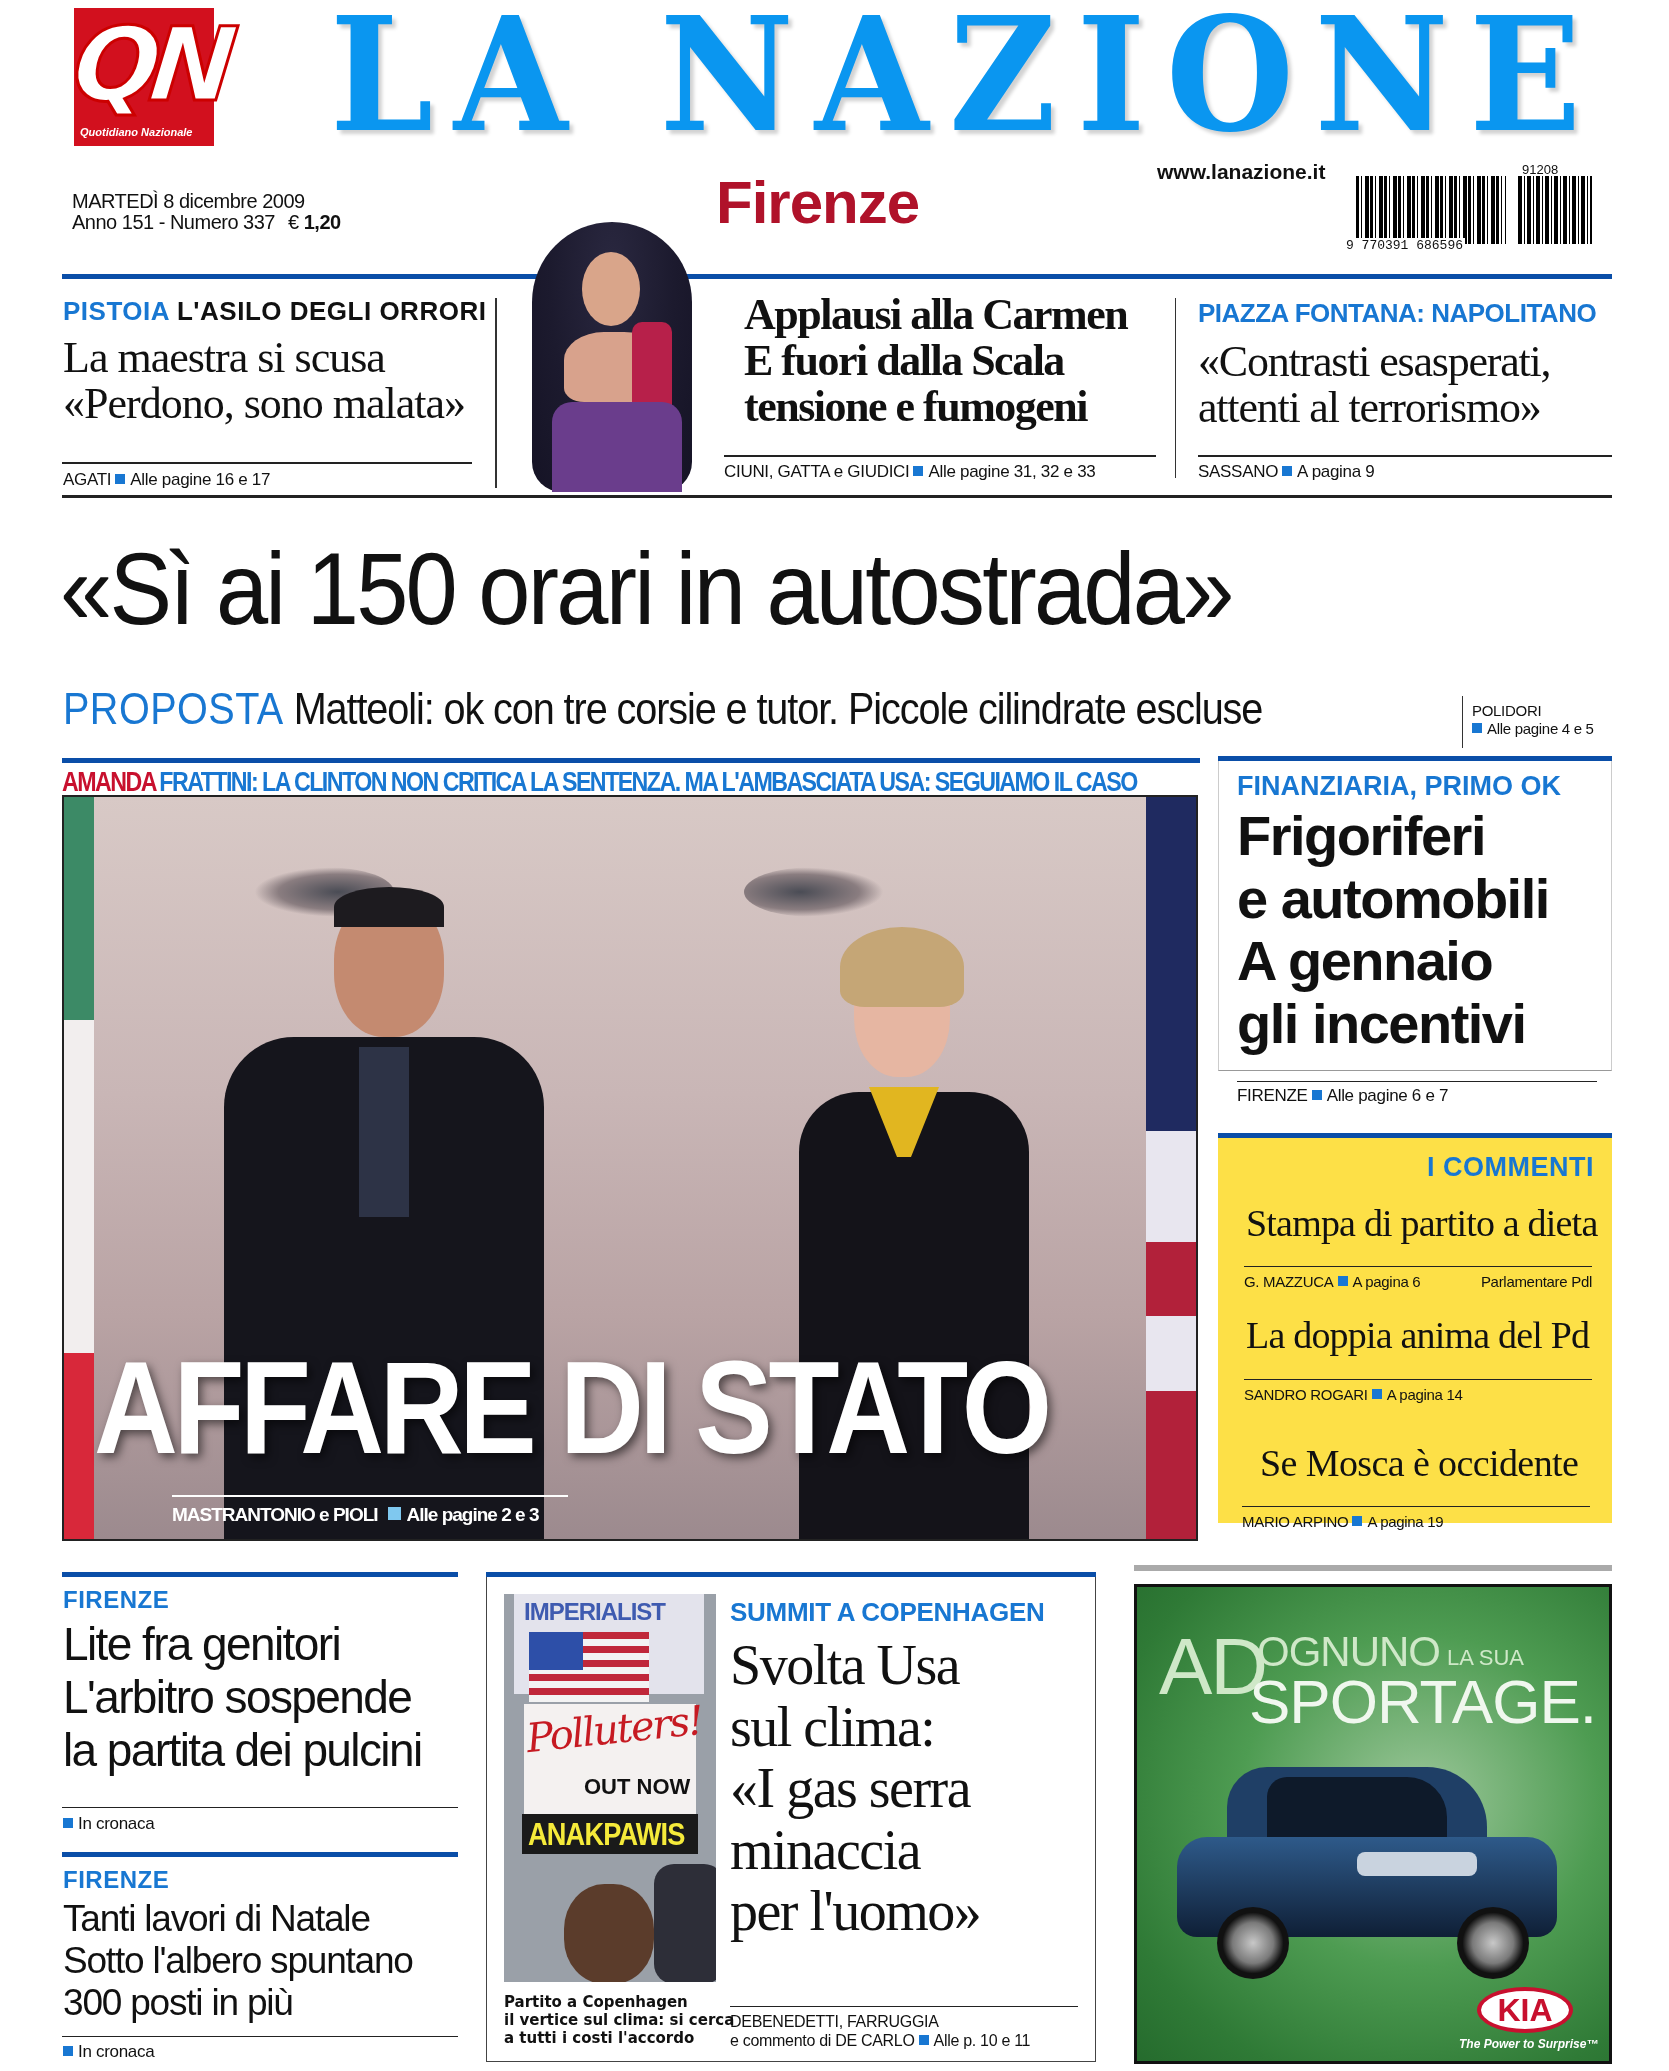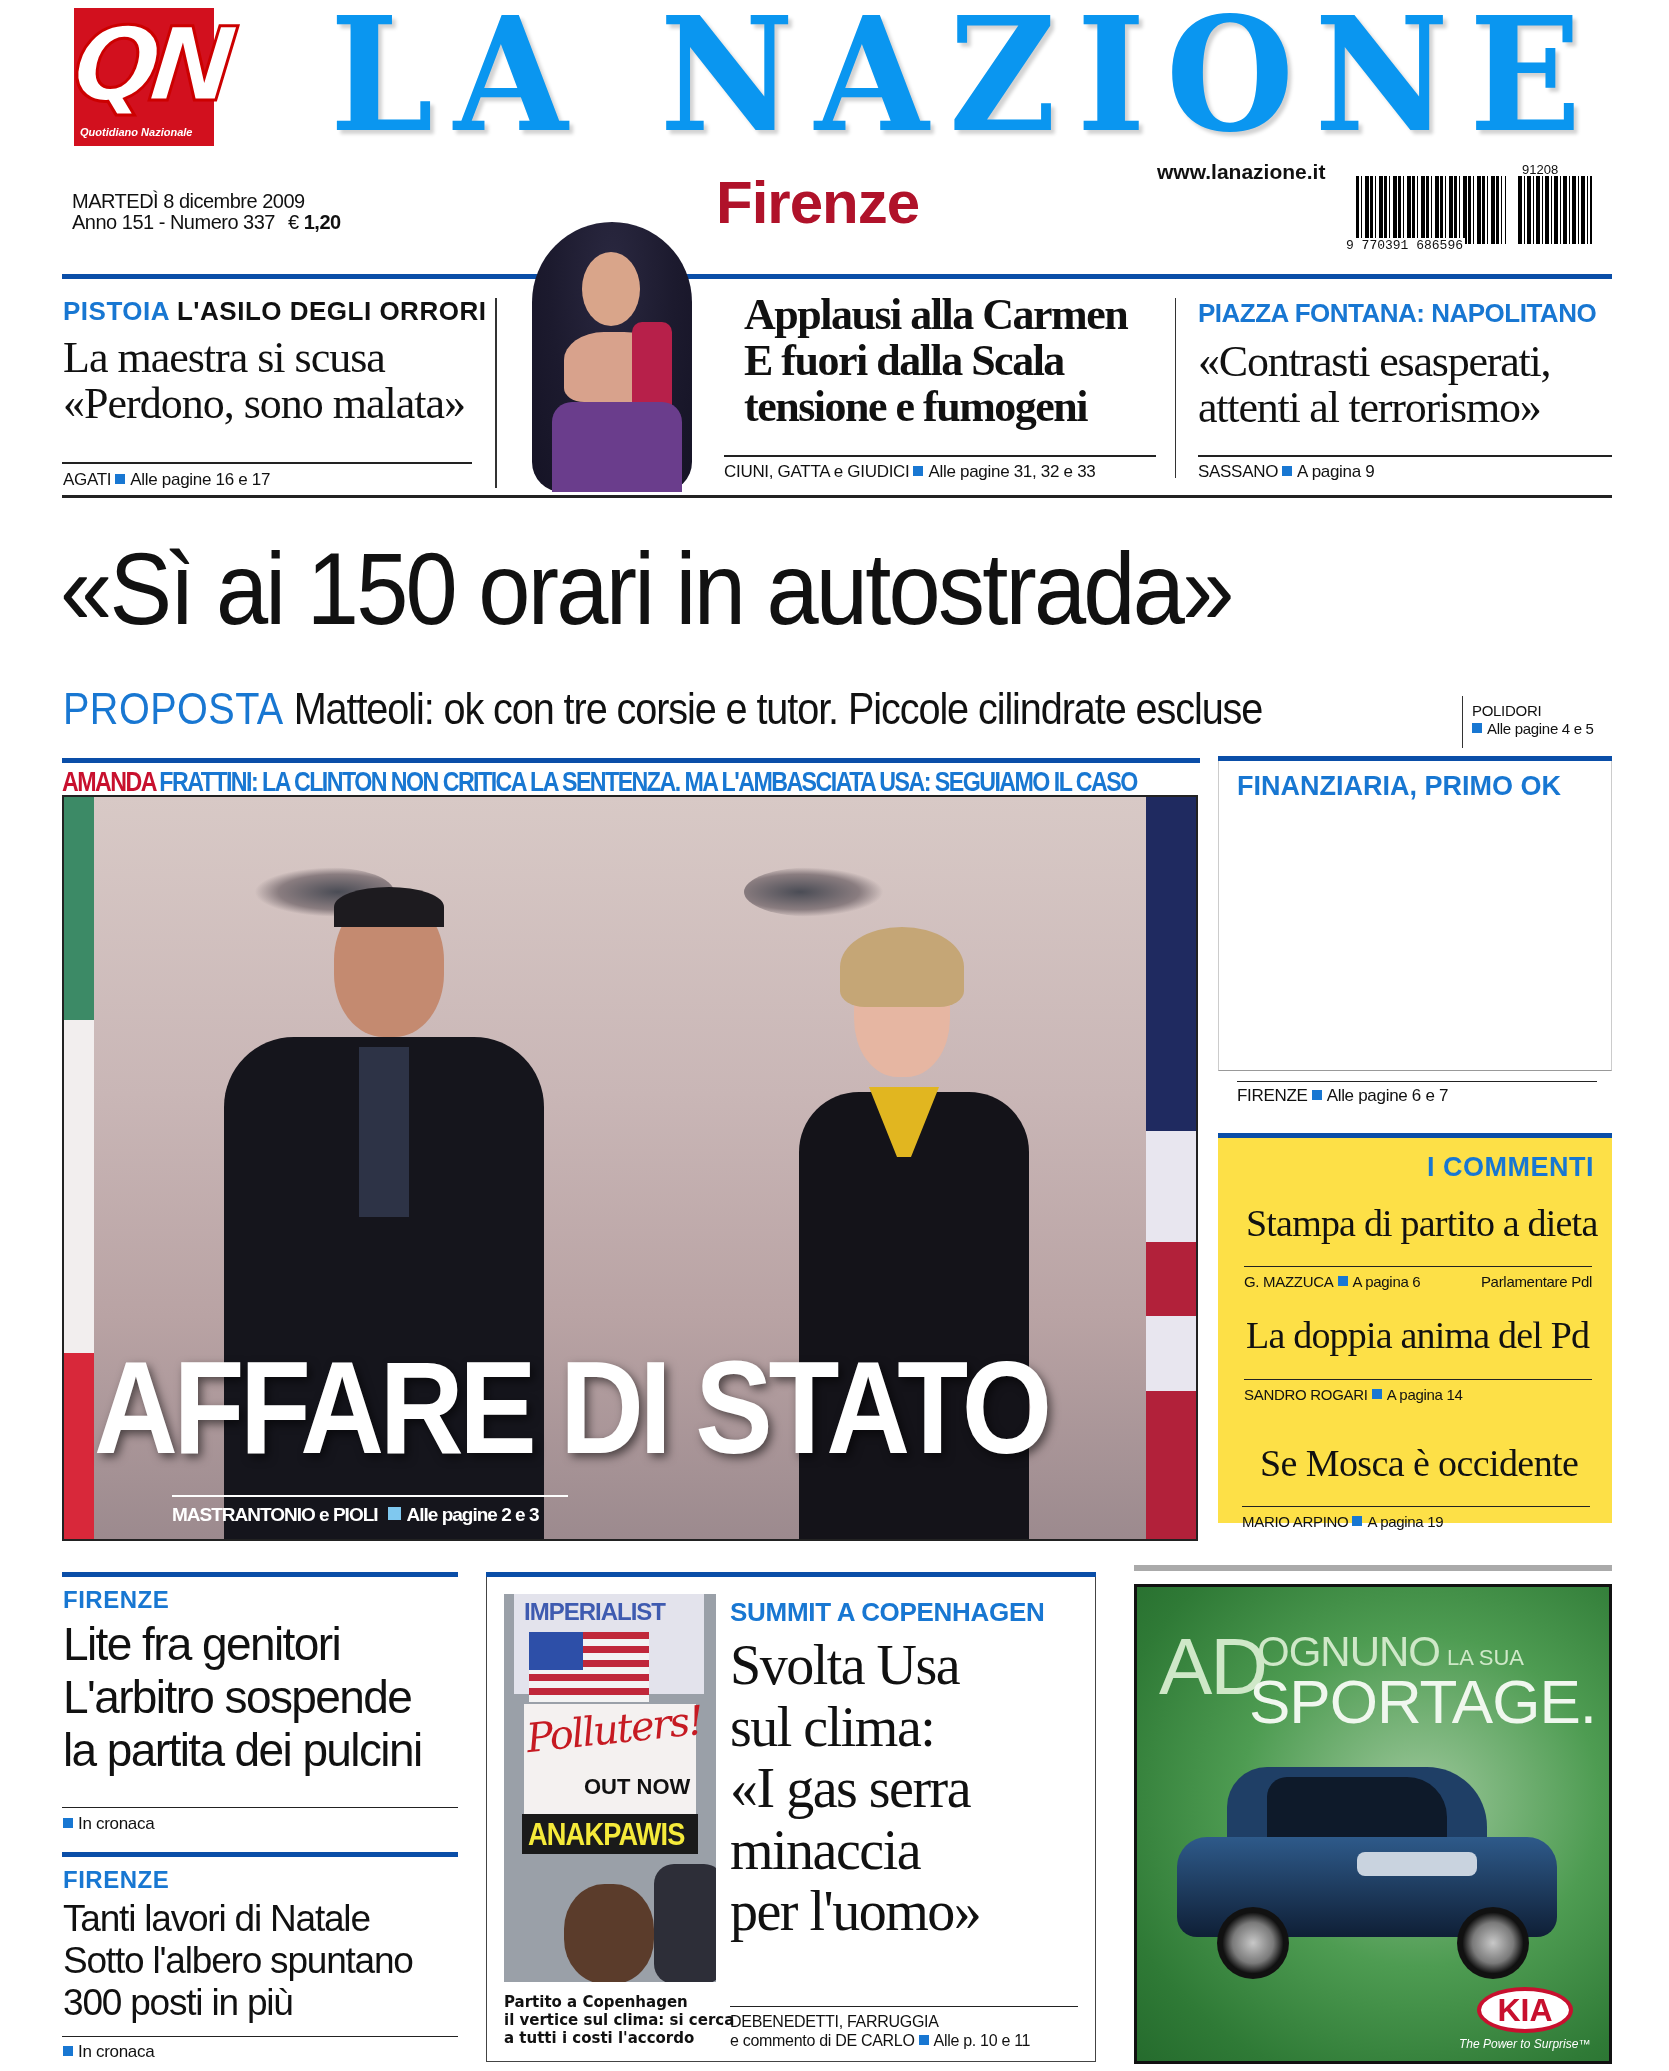--- a/index.html
+++ b/index.html
@@ -156,20 +156,26 @@
   <div id="hero-overlay-title">AFFARE DI STATO</div>
   <div style="position:absolute;left:108px;top:698px;width:396px;height:2px;background:#fff;"></div>
   <div style="position:absolute;left:108px;top:707px;font-size:19px;font-weight:700;color:#fff;white-space:nowrap;letter-spacing:-1px;">
     <span>MASTRANTONIO e PIOLI</span><span class="sq sq-light" style="margin:0 6px 0 10px;"></span><span>Alle pagine 2 e 3</span>
   </div>
 </div>
 
 <div class="blue-rule" style="left:1218px;top:756px;width:394px;"></div>
 <div class="box" style="left:1218px;top:761px;width:394px;height:310px;border-left:1px solid #ccc;border-right:1px solid #ccc;border-bottom:1px solid #999;">
   <div class="kicker" style="position:absolute;left:18px;top:10px;font-size:27px;letter-spacing:0px;">FINANZIARIA, PRIMO OK</div>
+  <div style="position:absolute;left:18px;top:44px;font-size:56px;font-weight:700;line-height:1.12;letter-spacing:-1.5px;">
+    <div>Frigoriferi</div>
+    <div>e automobili</div>
+    <div>A gennaio</div>
+    <div>gli incentivi</div>
+  </div>
   <div class="thin-rule" style="left:18px;top:320px;width:360px;height:1px;"></div>
   <div class="byline" style="position:absolute;left:18px;top:325px;">
     <span>FIRENZE</span><span class="sq"></span><span>Alle pagine 6 e 7</span>
   </div>
 </div>
 
 <div class="blue-rule" style="left:1218px;top:1133px;width:394px;"></div>
 <div class="box" style="left:1218px;top:1138px;width:394px;height:385px;background:#fde047;">
   <div class="kicker" style="position:absolute;right:18px;top:14px;font-size:27px;">I COMMENTI</div>
 
@@ -265,14 +271,14 @@
 
   <div style="position:absolute;left:40px;top:180px;width:380px;height:200px;">
     <div style="position:absolute;left:50px;top:0;width:260px;height:80px;background:#1f3f66;border-radius:40px 60px 0 0;"></div>
     <div style="position:absolute;left:90px;top:10px;width:180px;height:60px;background:#0e1a2a;border-radius:20px 40px 0 0;"></div>
     <div style="position:absolute;left:0;top:70px;width:380px;height:100px;background:linear-gradient(180deg,#2e5a8a,#0f1f36);border-radius:30px 30px 20px 20px;"></div>
     <div style="position:absolute;left:180px;top:85px;width:120px;height:24px;background:#c9d3df;border-radius:8px;"></div>
     <div style="position:absolute;left:40px;top:140px;width:72px;height:72px;border-radius:50%;background:radial-gradient(circle,#c8c8c8 0%,#7a7a7a 40%,#111 60%);"></div>
     <div style="position:absolute;left:280px;top:140px;width:72px;height:72px;border-radius:50%;background:radial-gradient(circle,#c8c8c8 0%,#7a7a7a 40%,#111 60%);"></div>
   </div>
   <div style="position:absolute;left:340px;top:400px;width:96px;height:46px;border-radius:50%;background:#fff;border:4px solid #c8102e;text-align:center;line-height:38px;font-size:32px;font-weight:700;color:#c8102e;">KIA</div>
-  <div style="position:absolute;left:322px;top:450px;font-size:12px;font-weight:400;font-style:italic;color:#fff;white-space:nowrap;">The Power to Surprise™</div>
+  <div style="position:absolute;left:322px;top:450px;font-size:12px;font-weight:700;font-style:italic;color:#fff;white-space:nowrap;">The Power to Surprise™</div>
 </div>
 
 </body></html>

